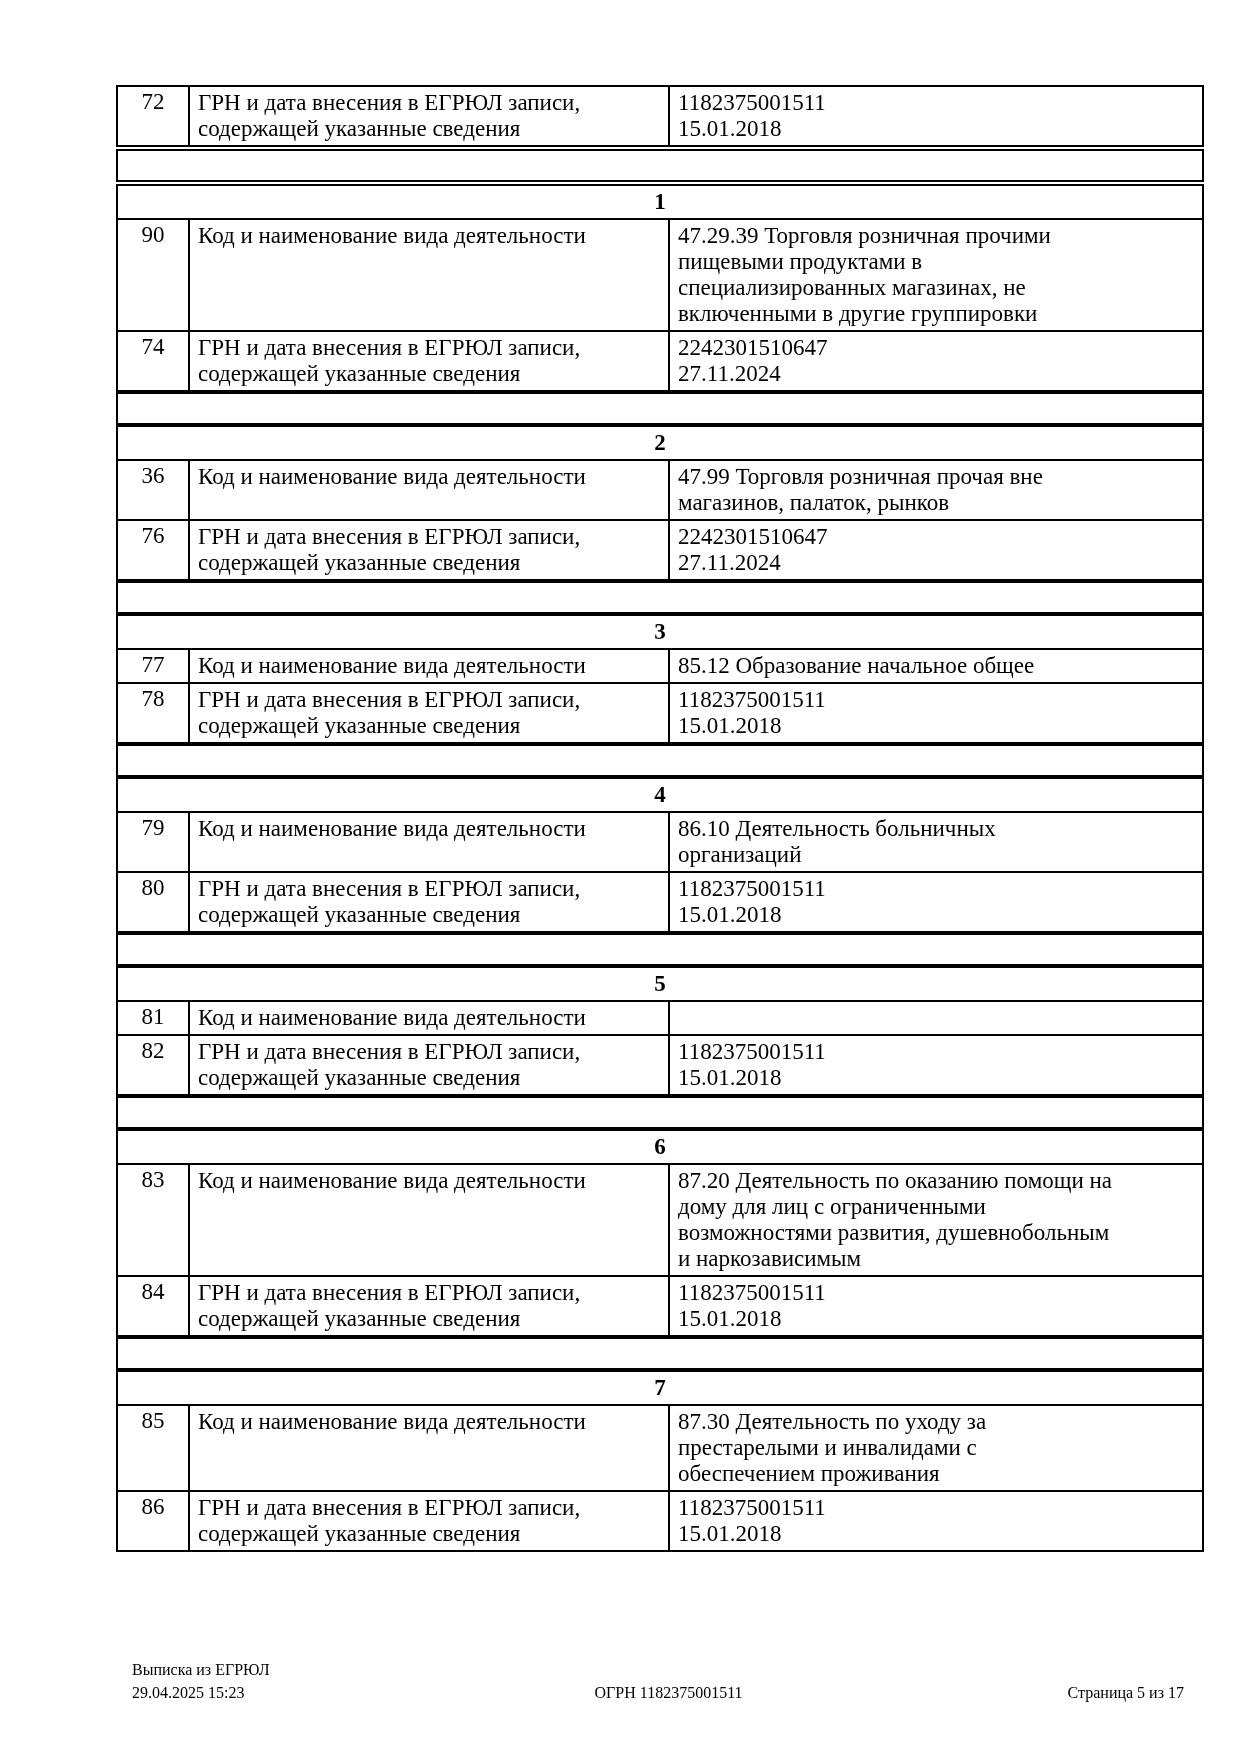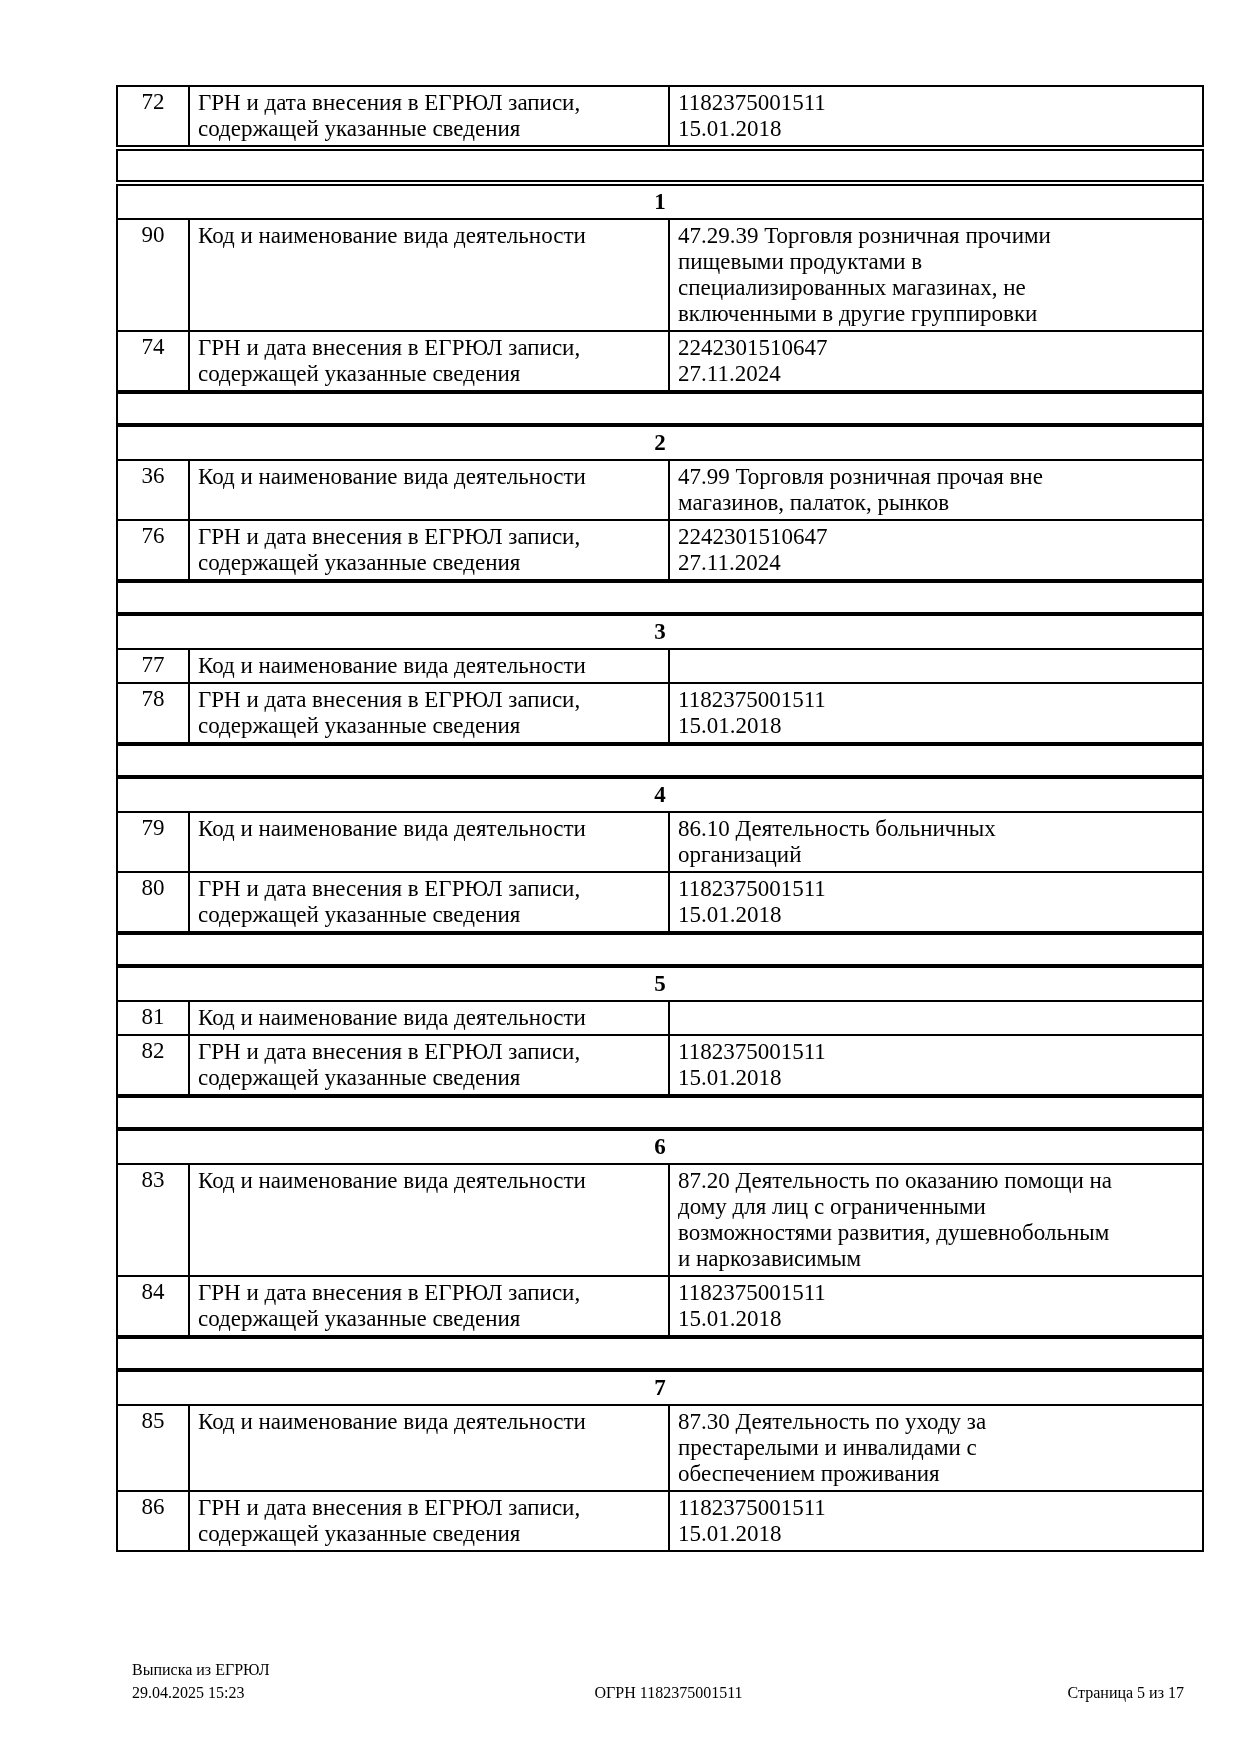--- a/index.html
+++ b/index.html
@@ -120,20 +120,21 @@
         </div>
       </div>
       <div class="spacer"></div>
       <div class="tbl">
         <div class="row">
           <div class="cell row-full row-item-number">3</div>
         </div>
         <div class="row">
           <div class="cell cell-num">77</div>
           <div class="cell cell-label">Код и наименование вида деятельности</div>
+          <div class="cell cell-value">85.12 Образование начальное общее</div>
         </div>
         <div class="row">
           <div class="cell cell-num">78</div>
           <div class="cell cell-label">ГРН и дата внесения в ЕГРЮЛ записи,
 содержащей указанные сведения</div>
           <div class="cell cell-value">1182375001511
 15.01.2018</div>
         </div>
       </div>
       <div class="spacer"></div>

